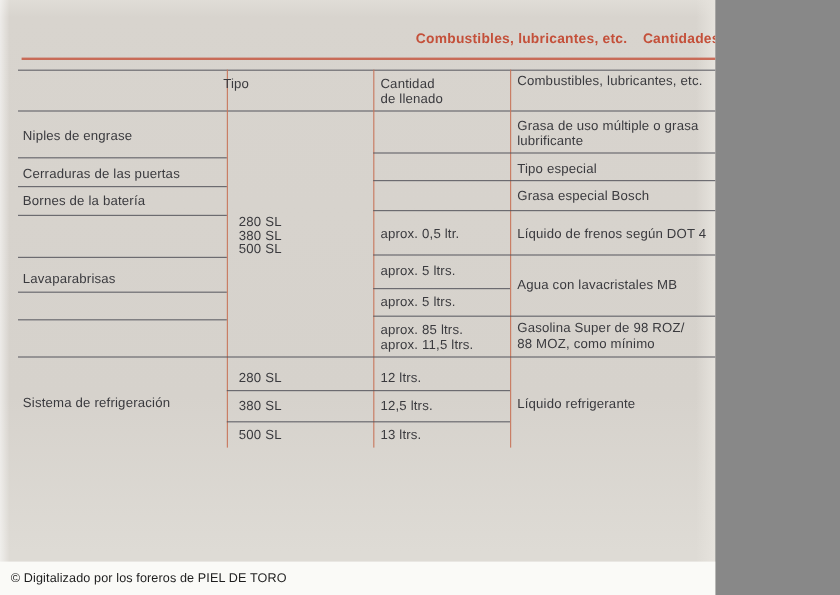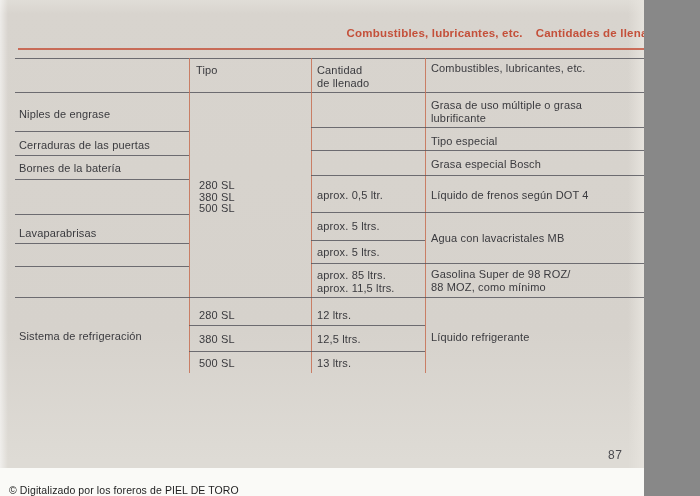--- a/index.html
+++ b/index.html
@@ -4,21 +4,21 @@
 <style>
   :root{
     --accent:#c4503a;
     --tab:#c05c42;
     --rule-dark:#54545c;
     --rule-red:#c8745a;
     --page-bg:#d8d4ce;
   }
   html,body{margin:0;padding:0;background:#888;}
   .page{
-    position:relative;width:644px;height:496px;overflow:hidden;
+    position:relative;width:596px;height:496px;overflow:hidden;
     background:
       linear-gradient(90deg, rgba(255,255,255,.55) 0, rgba(255,255,255,0) 8px),
       linear-gradient(270deg, #e6e3dd 0, rgba(230,227,221,0) 16px),
       linear-gradient(180deg, #e0ddd7 0, var(--page-bg) 14px, #d6d2cc 330px, #dedbd5 460px);
     font-family:"Liberation Sans","DejaVu Sans",sans-serif;
     color:#38383c;
     text-decoration:underline;
   }
   .cell{
     position:absolute;font-size:11px;line-height:13px;letter-spacing:.15px;
@@ -30,21 +30,21 @@
     position:absolute;top:27px;left:0;width:662px;display:flex;
     justify-content:flex-end;gap:13px;font-size:11.5px;font-weight:bold;
     color:var(--accent);letter-spacing:.2px;
   }
   .red-rule{position:absolute;left:18px;top:48px;width:670px;height:2px;background:var(--accent);opacity:.8;}
   .models{line-height:11.5px;}
   .page-num{position:absolute;left:608px;top:448px;font-size:12px;color:#4a4a4e;letter-spacing:.5px;}
   .tab-circle{position:absolute;left:662px;top:353px;width:76px;height:66px;border-radius:50%;background:var(--tab);}
   .footer{
     position:absolute;left:0;top:468px;width:700px;height:28px;background:#fafaf7;
-    display:flex;align-items:flex-end;
+    display:flex;align-items:center;
   }
   .footer span{font-size:10.5px;color:#1e1e1e;margin-left:9px;letter-spacing:.1px;}
 </style>
 </head>
 <body>
 
 <div class="page">
 
   <div class="hdr">
     <span>Combustibles, lubricantes, etc.</span>
@@ -71,21 +71,21 @@
   <div class="hline" style="left:311px;top:175px;width:373px"></div>
   <div class="hline" style="left:311px;top:212px;width:373px"></div>
   <div class="hline" style="left:311px;top:240px;width:114px"></div>
   <div class="hline" style="left:311px;top:263px;width:373px"></div>
 
   <div class="hline" style="left:15px;top:297px;width:671px"></div>
 
   <div class="hline" style="left:189px;top:325px;width:236px"></div>
   <div class="hline" style="left:189px;top:351px;width:236px"></div>
 
-  <div class="cell" style="left:196px;top:64px">Tipo</div>
+  <div class="cell" style="left:186px;top:64px">Tipo</div>
   <div class="cell" style="left:317px;top:64px">Cantidad
 de llenado</div>
   <div class="cell" style="left:431px;top:62px">Combustibles, lubricantes, etc.</div>
 
   <div class="cell" style="left:19px;top:108px">Niples de engrase</div>
   <div class="cell" style="left:19px;top:139px">Cerraduras de las puertas</div>
   <div class="cell" style="left:19px;top:162px">Bornes de la batería</div>
   <div class="cell" style="left:19px;top:227px">Lavaparabrisas</div>
   <div class="cell" style="left:19px;top:330px">Sistema de refrigeración</div>
 

